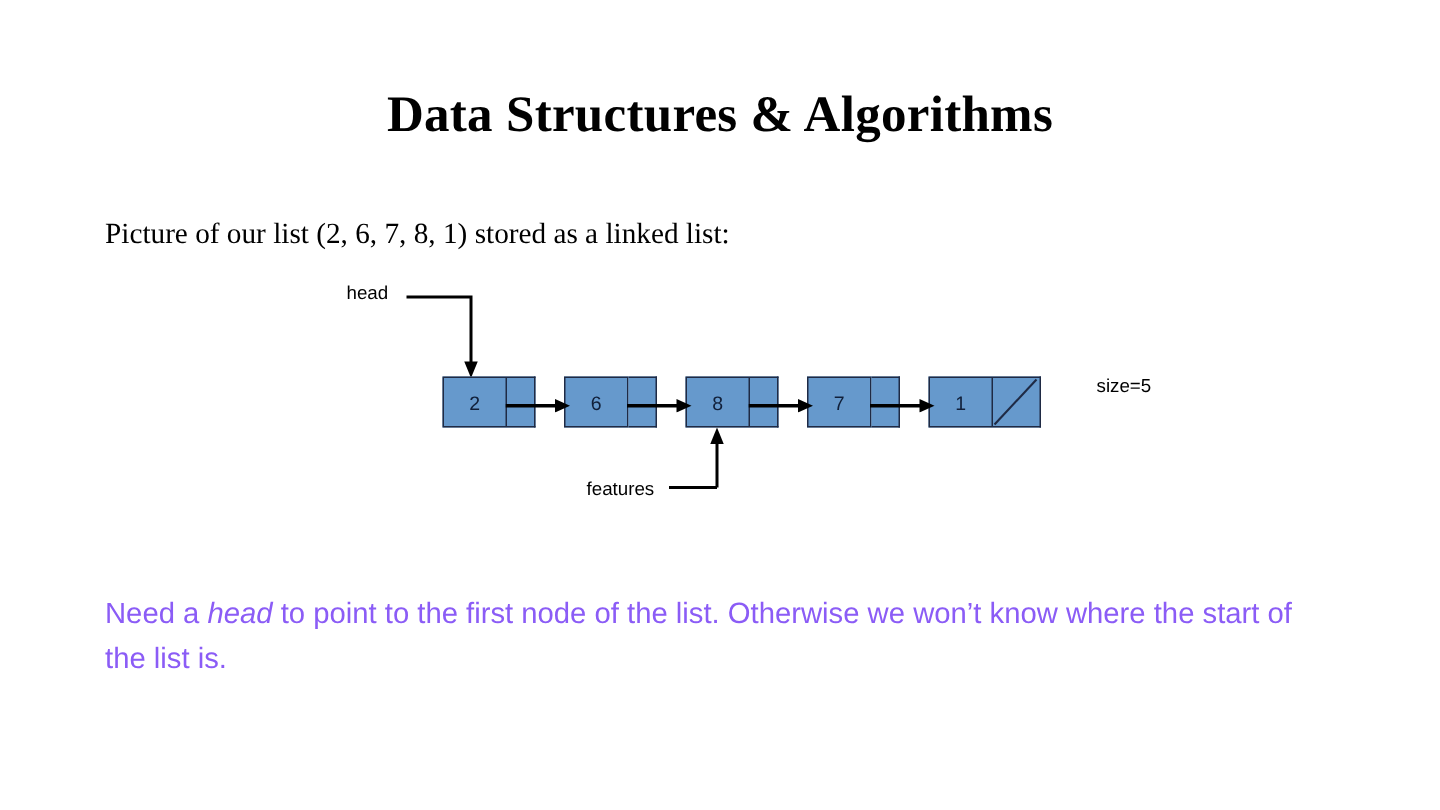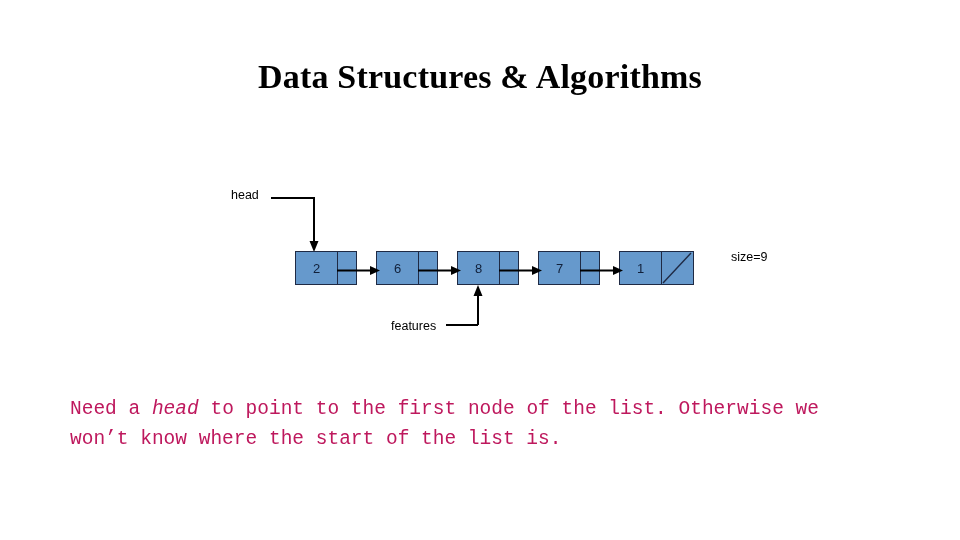--- a/index.html
+++ b/index.html
@@ -43,24 +43,24 @@
     color: #000000;
     white-space: nowrap;
   }
   .line-intro { left: 70px; top: 146px; }
   .line-note  { left: 70px; top: 351px; }
   .para-need {
     position: absolute;
     left: 70px;
     top: 394px;
     width: 800px;
-    font-family: Liberation Mono, monospace;
+    font-family: Liberation Sans, sans-serif;
     font-size: 19.5px;
     line-height: 30px;
-    color: #be185d;
+    color: #8b5cf6;
   }
   .para-need i { font-style: italic; }
 
   
   #diagram {
     position: absolute;
     left: 0;
     top: 0;
     width: 960px;
     height: 540px;
@@ -128,20 +128,21 @@
   #head-connector    { left: 270px; top: 196px; }
   #current-connector { left: 446px; top: 285px; }
 </style>
 </head>
 <body>
 
 <div id="slide">
 
   <div class="slide-title">Data Structures &amp; Algorithms</div>
 
+  <div class="body-line line-intro">Picture of our list (2, 6, 7, 8, 1) stored as a linked list:</div>
 
   <div id="diagram">
 
     <div class="diag-label label-head">head</div>
 
     <div class="connector" id="head-connector">
       <svg width="52" height="58" viewBox="0 0 52 58">
         <path d="M1,2 L44,2 L44,48" stroke="#000000" stroke-width="2" fill="none"></path>
         <path d="M44,56 L39.5,45 L48.5,45 Z" fill="#000000"></path>
       </svg>
@@ -206,21 +207,21 @@
     <div class="connector" id="current-connector">
       <svg width="48" height="42" viewBox="0 0 48 42">
         <path d="M32,40 L32,8" stroke="#000000" stroke-width="2" fill="none"></path>
         <path d="M32,0 L27.5,11 L36.5,11 Z" fill="#000000"></path>
         <path d="M32,40 L0,40" stroke="#000000" stroke-width="2" fill="none"></path>
       </svg>
     </div>
 
     <div class="diag-label label-current">features</div>
 
-    <div class="diag-label label-size">size=9</div>
+    <div class="diag-label label-size">size=5</div>
 
   </div>
 
 
   <div class="para-need">
     <span>Need a </span><i>head</i><span> to point to the first node of the list. Otherwise we won’t know where the start of the list is.</span>
   </div>
 
 </div>
 

